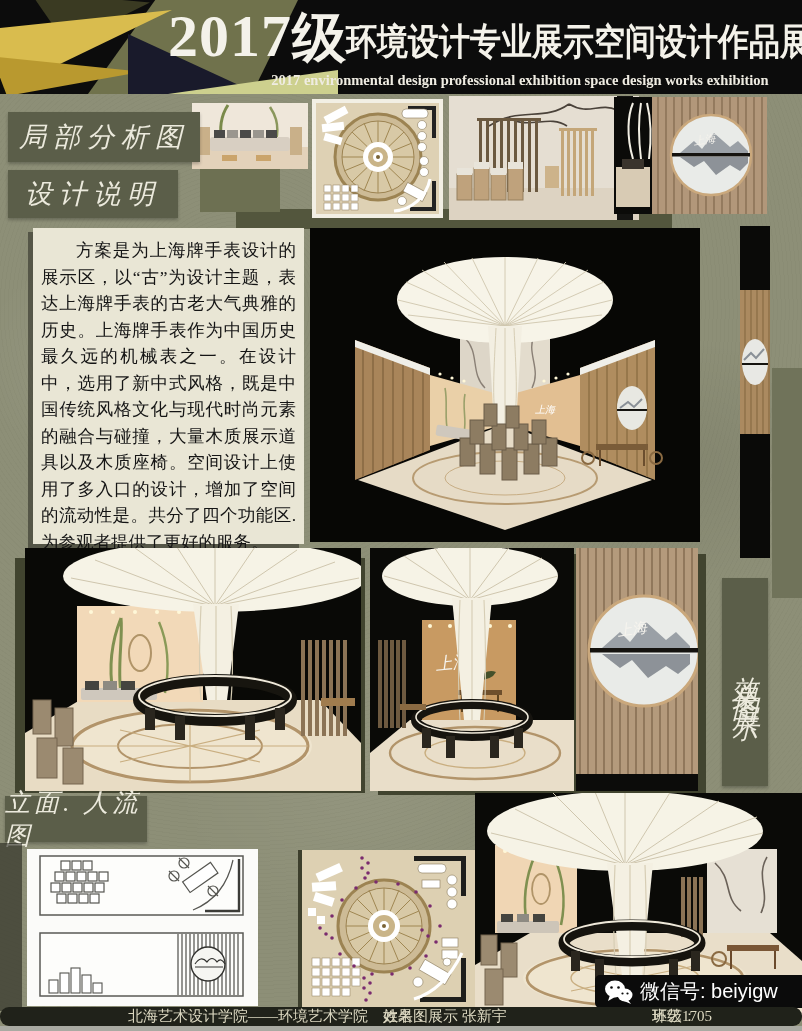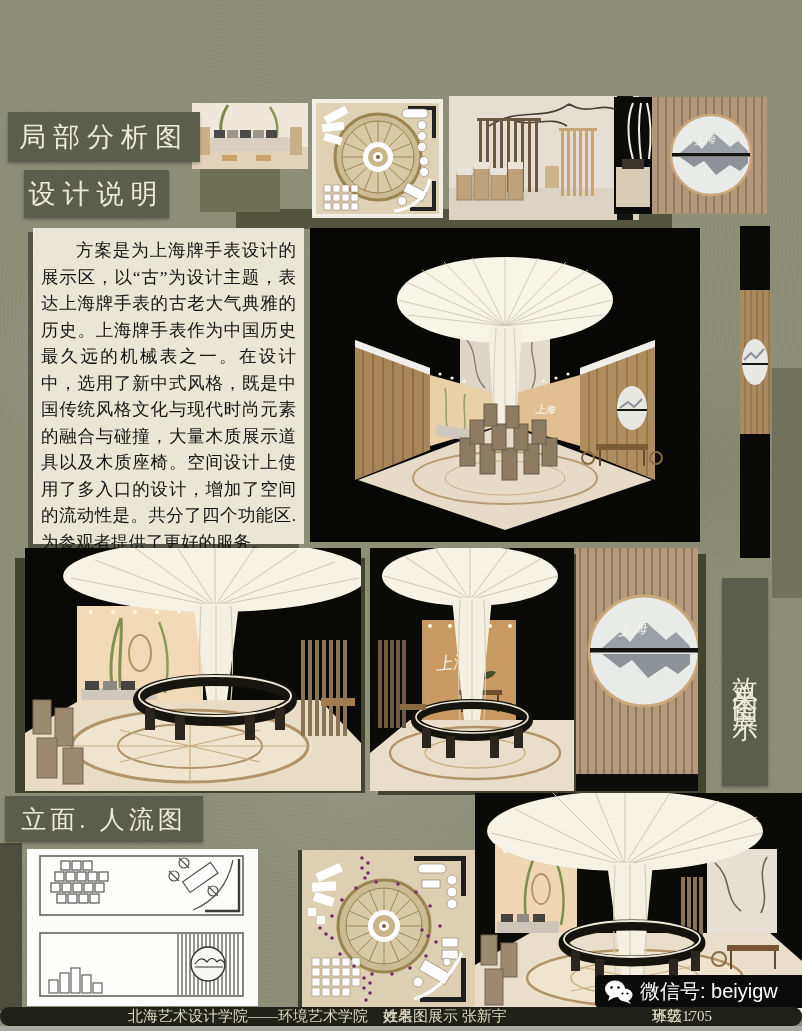--- a/index.html
+++ b/index.html
@@ -33,24 +33,24 @@
               align-items:baseline; color:#f4f2ea; font-family:"Liberation Serif",serif;
               font-weight:bold; white-space:nowrap; }
   .title-year{ font-size:60px; letter-spacing:1px; }
   .title-grade{ font-size:54px; }
   .title-cn{ font-size:31px; letter-spacing:0; transform:scaleY(1.18); transform-origin:bottom; }
   .subtitle{ position:absolute; left:240px; top:72px; width:560px; text-align:center;
              font-size:14.5px; font-weight:bold; color:#efece2; font-family:"Liberation Serif",serif; }
   
   .sec-label{ background:#5b5e49; color:#eceadd; font-family:"Liberation Serif",serif;
               display:flex; align-items:center; justify-content:center;
-              box-shadow:0 2px 3px rgba(0,0,0,.25); }
+              box-shadow:0 2px 3px rgba(0,0,0,.25);font-style:italic; }
   .lbl-partial{ left:8px; top:112px; width:192px; height:50px; font-size:27px; letter-spacing:7px; }
-  .lbl-design{ left:24px; top:170px; width:145px; height:48px; font-size:27px; letter-spacing:7px; }
-  .lbl-elev{ left:5px; top:796px; width:198px; height:46px; font-size:25px; letter-spacing:4px; }
+  .lbl-design{ left:8px; top:170px; width:170px; height:48px; font-size:27px; letter-spacing:7px; }
+  .lbl-elev{ left:5px; top:796px; width:142px; height:46px; font-size:25px; letter-spacing:4px; }
   .lbl-effect{ left:722px; top:578px; width:46px; height:208px; font-size:26px;
                writing-mode:vertical-rl; letter-spacing:10px; }
   
   .notes{ left:33px; top:228px; width:271px; height:316px; background:#e9e6d5; color:#151515;
           font-size:17.5px; line-height:26.5px; padding:9px 8px; text-align:justify;
           text-indent:2em; font-family:"Liberation Serif",serif;
           box-shadow:-5px 4px 0 rgba(40,40,32,.55); }
   
   .imgbox{ position:absolute; overflow:hidden; }
   .imgbox svg{ display:block; }
@@ -66,20 +66,34 @@
   .bottom-strip{ left:0; top:1026px; width:802px; height:5px; background:#a9aaa2; }
   .wechat{ left:595px; top:975px; width:207px; height:33px; background:#0b0b0b;
            border-radius:5px 0 0 5px; display:flex; align-items:center; gap:7px;
            padding-left:8px; color:#ffffff; font-size:20px; font-weight:normal; }
 </style>
 </head>
 <body>
 
 <div class="poster">
 
+  <div class="abs header">
+    <div class="tri t1"></div>
+    <div class="tri t6"></div>
+    <div class="tri t2"></div>
+    <div class="tri t3"></div>
+    <div class="tri t4"></div>
+    <div class="tri t5"></div>
+    <div class="title-row">
+      <span class="title-year">2017</span>
+        <span class="title-grade">级</span>
+        <span class="title-cn">环境设计专业展示空间设计作品展</span>
+    </div>
+    <div class="subtitle">2017 environmental design professional exhibition space design works exhibition</div>
+  </div>
 
   <div class="accent" style="left:236px; top:209px; width:436px; height:20px; background:#53563d;"></div>
   <div class="accent" style="left:200px; top:168px; width:80px; height:44px; background:#6d7052;"></div>
 
   <div class="imgbox" style="left:192px; top:103px; width:116px; height:66px;">
     <svg width="116" height="66" viewBox="0 0 116 66">
       <rect width="116" height="66" fill="#efe7da"></rect>
       <rect y="44" width="116" height="22" fill="#e3d2ba"></rect>
       <path d="M30,40 C26,20 32,8 36,2" stroke="#7a8a4a" stroke-width="3" fill="none"></path>
       <path d="M84,38 C88,20 82,10 78,4" stroke="#8a975c" stroke-width="2.5" fill="none"></path>

